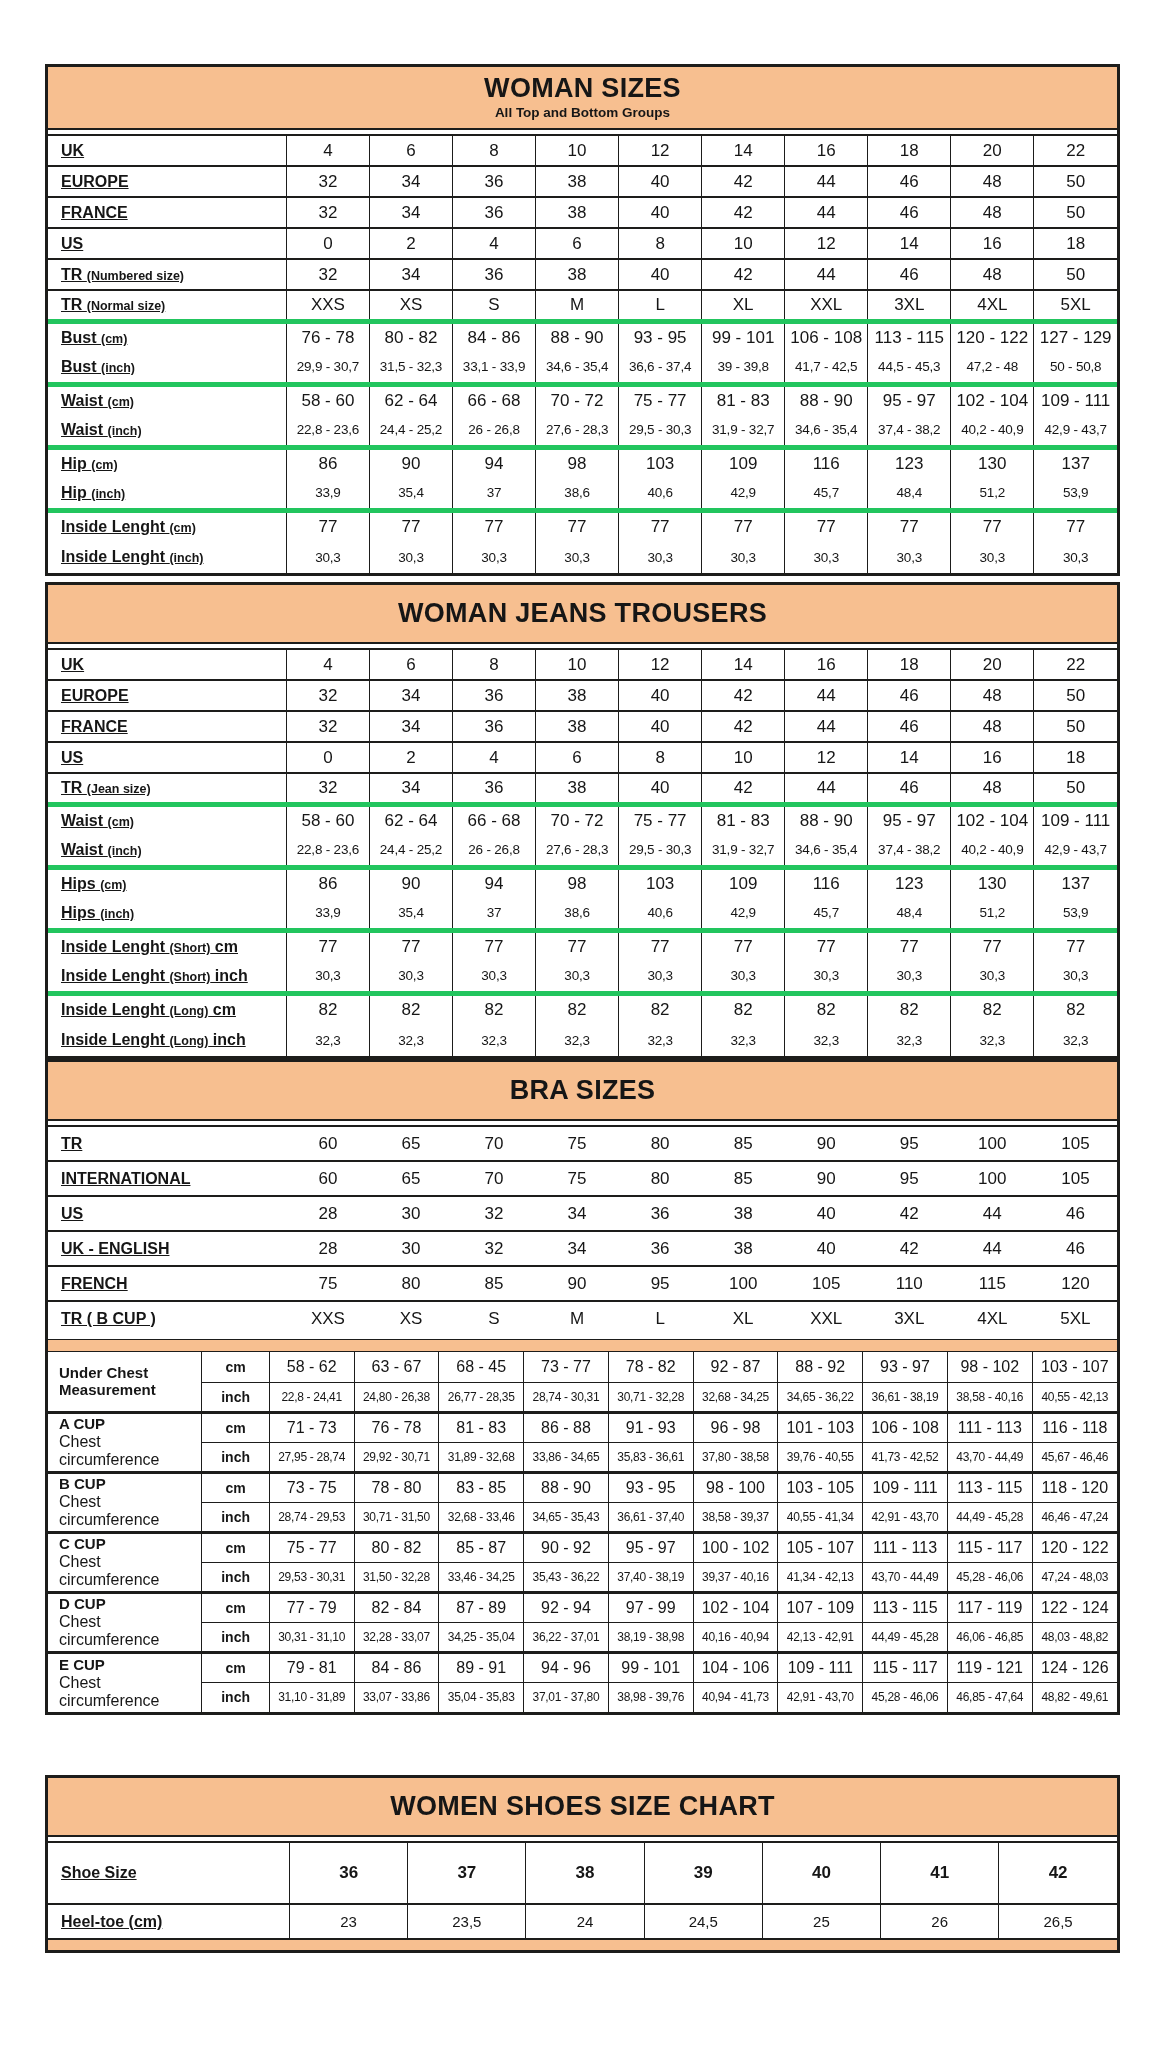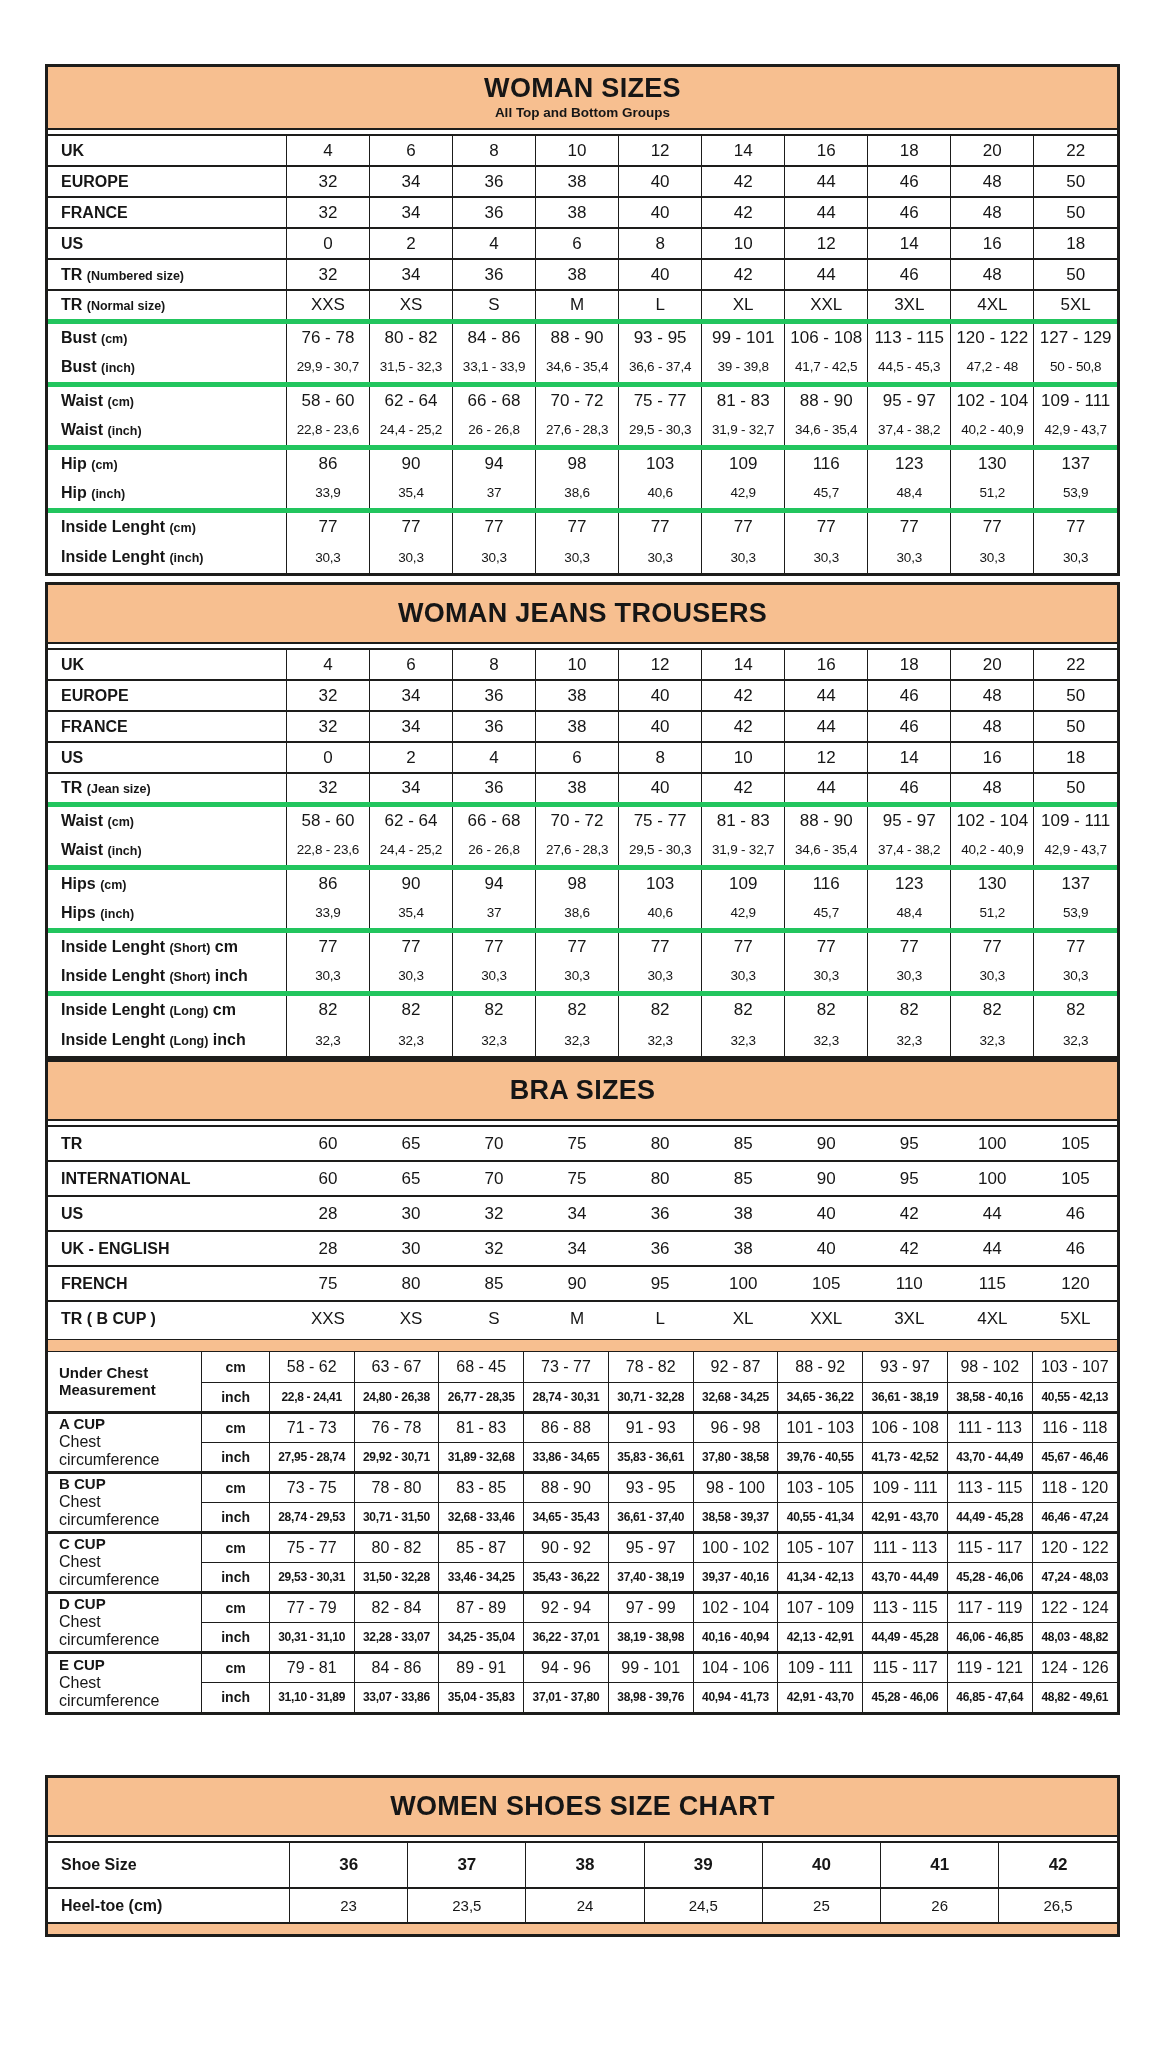--- a/index.html
+++ b/index.html
@@ -23,21 +23,21 @@
   .t-header.oneline { padding:13px 4px; }
   .t-title { font-size:27px; font-weight:bold; letter-spacing:.3px; }
   .t-subtitle { font-size:13.5px; font-weight:bold; margin-top:1px; }
 
   table { width:100%; border-collapse:collapse; table-layout:fixed; }
   table.t-grid { border-top:2px solid #1d1d1b; }
   .t-grid th, .t-grid td {
     border-left:1.8px solid #1d1d1b; text-align:center; vertical-align:middle;
     padding:0 2px; overflow:hidden; white-space:nowrap;
   }
-  .t-grid th.lbl { border-left:none; text-align:left; padding-left:13px; }
+  .t-grid th.lbl { border-left:none; text-align:left; padding-left:13px;text-decoration:underline; }
   .t-grid tbody { border-top:2px solid #1d1d1b; }
   .t-grid tbody.pair { border-top:5px solid #22c55e; }
   .t-grid tbody:first-of-type { border-top:none; }
   .sgrid tr { height:31px; }
   .sgrid tr.r-sm { height:32px; }
 
   .lbl-main { font-weight:bold; font-size:16px; }
   .lbl-note { font-weight:bold; font-size:12.5px;text-align:center; }
   .v-lg { font-size:17px; }
   .v-sm { font-size:13.5px; letter-spacing:-.2px; }
@@ -63,23 +63,23 @@
   .cup-grid tbody:first-of-type tr:first-child th,
   .cup-grid tbody:first-of-type tr:first-child td { border-top:none; }
   .cup-grid tr { height:30px; }
   .cup-grid th.cup-lbl {
     border-left:none; text-align:left; padding-left:11px; white-space:normal;
   }
   .cup-name { font-size:15px; font-weight:bold; line-height:1.15; }
   .cup-note { font-size:16px; font-weight:normal; margin-top:1px; }
   .unit { font-size:14px; font-weight:bold; }
   .v-cm { font-size:16px; }
-  .v-in { font-size:12px; letter-spacing:-.3px;font-weight:bold; }
-
-  .shoes tr.r-shoe { height:46px; }
+  .v-in { font-size:12px; letter-spacing:-.3px; }
+
+  .shoes tr.r-shoe { height:62px; }
   .shoes tr.r-heel { height:34px; }
   .v-shoe { font-size:17px; font-weight:bold; }
   .v-heel { font-size:15px; }
   .orange-footer { height:12px; background:#f7bf90; border-top:2px solid #1d1d1b; }
 </style>
 </head>
 <body>
 
 <div class="page">
   <section id="sec-0" class="sizetable gap-a">

